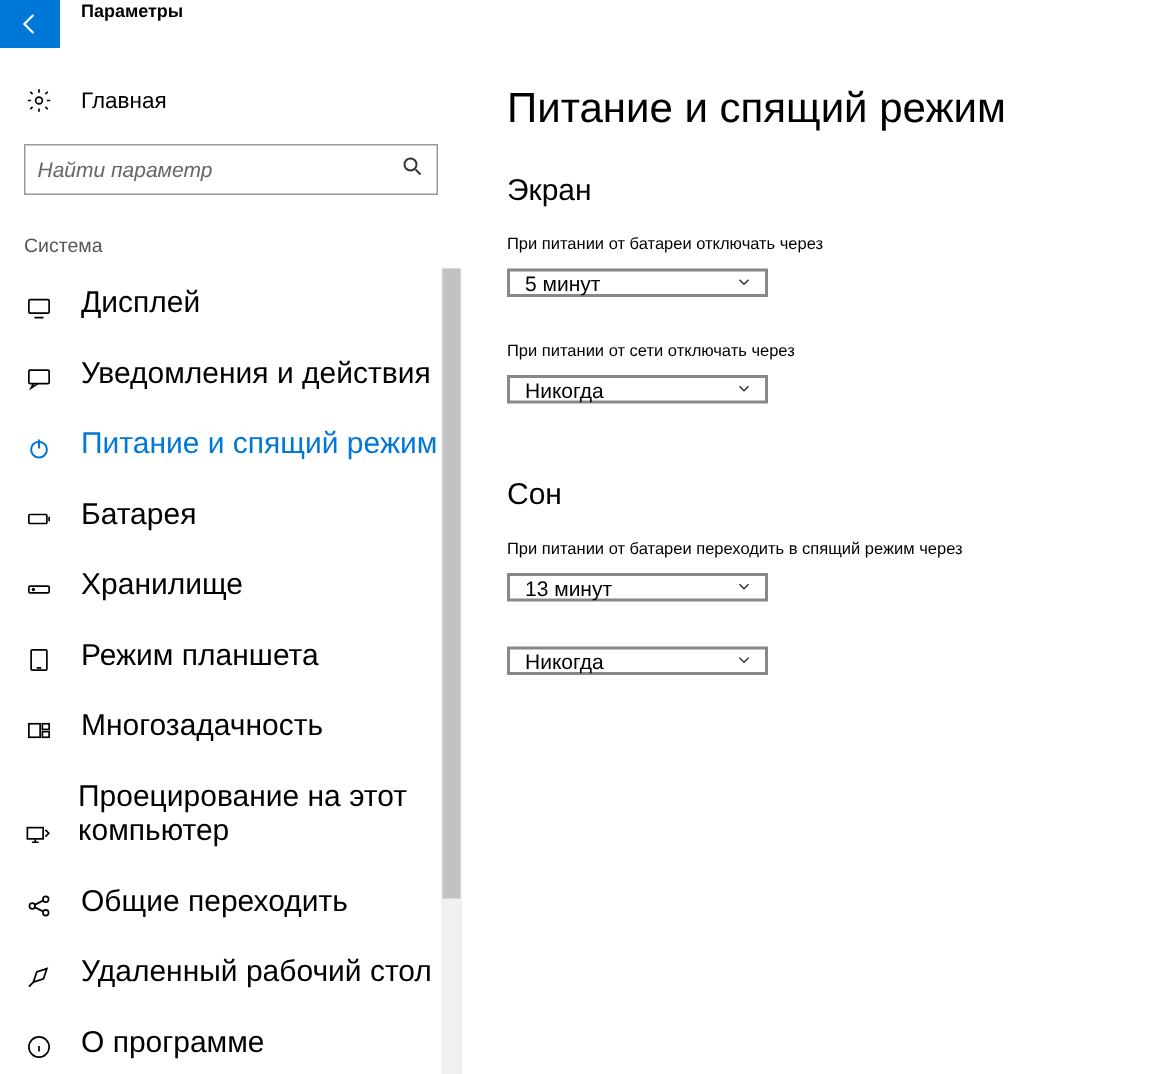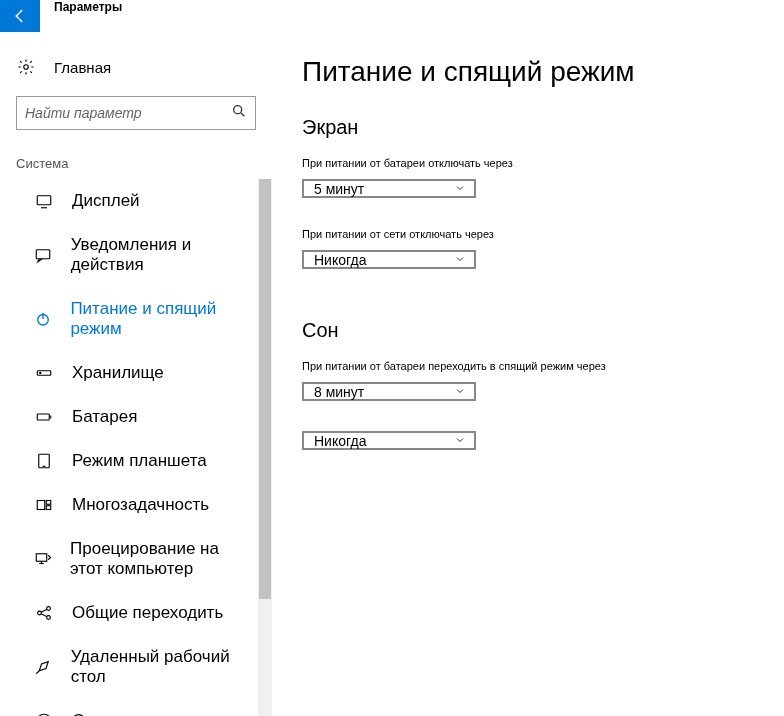--- a/index.html
+++ b/index.html
@@ -31,21 +31,21 @@
   .titlebar-title {
     font-size: 12px;
     margin-left: 14px;
     color: #000;
   }
   .content {
     display: flex;
     height: calc(716px - 32px);
   }
   .sidebar {
-    width: 272px;
+    width: 308px;
     padding: 16px 0 0 0;
     position: relative;
   }
   .home-row {
     display: flex;
     align-items: center;
     padding: 10px 16px 10px 16px;
     cursor: pointer;
   }
   .home-row .icon { width: 20px; display:flex; justify-content:center; }
@@ -75,26 +75,25 @@
     padding: 26px 16px 8px 16px;
   }
   .nav-list-wrap {
     position: relative;
   }
   .nav-list {
     overflow-y: hidden;
   }
   .nav-item {
     display: flex;
-    align-items: center;
+    align-items: flex-end;
     padding: 12px 16px 12px 16px;
     cursor: pointer;
-    font-size: 17px;
+    font-size: 20px;
     color: #000;
-    margin-left: 18px;
   }
   .nav-item.active { color: #0078d7; }
   .nav-item .icon {
     width: 20px;
     display: flex;
     justify-content: center;
     align-items: center;
   }
   .nav-item .icon svg { width: 18px; height: 18px; }
   .nav-item .label { margin-left: 18px; }
@@ -212,34 +211,34 @@
             <svg viewBox="0 0 24 24" fill="none" stroke="#0078d7" stroke-width="1.8">
                 <circle cx="12" cy="13" r="7"></circle>
                 <path d="M12 4v8"></path>
               </svg>
           </span>
           <span class="label">Питание и спящий режим</span>
         </div>
         <div class="nav-item">
           <span class="icon">
             <svg viewBox="0 0 24 24" fill="none" stroke="#000" stroke-width="1.5">
+                <rect x="3" y="8" width="16" height="8" rx="1"></rect>
+                <path d="M21 10v4"></path>
+              </svg>
+          </span>
+          <span class="label">Батарея</span>
+        </div>
+        <div class="nav-item">
+          <span class="icon">
+            <svg viewBox="0 0 24 24" fill="none" stroke="#000" stroke-width="1.5">
                 <rect x="3" y="9" width="18" height="6" rx="1"></rect>
                 <circle cx="7" cy="12" r="0.8" fill="#000"></circle>
               </svg>
           </span>
           <span class="label">Хранилище</span>
-        </div>
-        <div class="nav-item">
-          <span class="icon">
-            <svg viewBox="0 0 24 24" fill="none" stroke="#000" stroke-width="1.5">
-                <rect x="3" y="8" width="16" height="8" rx="1"></rect>
-                <path d="M21 10v4"></path>
-              </svg>
-          </span>
-          <span class="label">Батарея</span>
         </div>
         <div class="nav-item">
           <span class="icon">
             <svg viewBox="0 0 24 24" fill="none" stroke="#000" stroke-width="1.5">
                 <rect x="5" y="3" width="14" height="18" rx="1"></rect>
                 <path d="M10 19h4"></path>
               </svg>
           </span>
           <span class="label">Режим планшета</span>
         </div>
@@ -326,21 +325,21 @@
         </span>
       </div>
     </div>
 
     <div class="group-spacer"></div>
     <h2 class="group-title">Сон</h2>
 
     <div class="setting">
       <div class="setting-label">При питании от батареи переходить в спящий режим через</div>
       <div class="select">
-        <span>8 минут</span>
+        <span>13 минут</span>
         <span class="chev">
           <svg viewBox="0 0 24 24" fill="none" stroke="#333" stroke-width="2">
               <path d="M6 9l6 6 6-6"></path>
             </svg>
         </span>
       </div>
     </div>
 
     <div class="setting">
       <div class="select">

